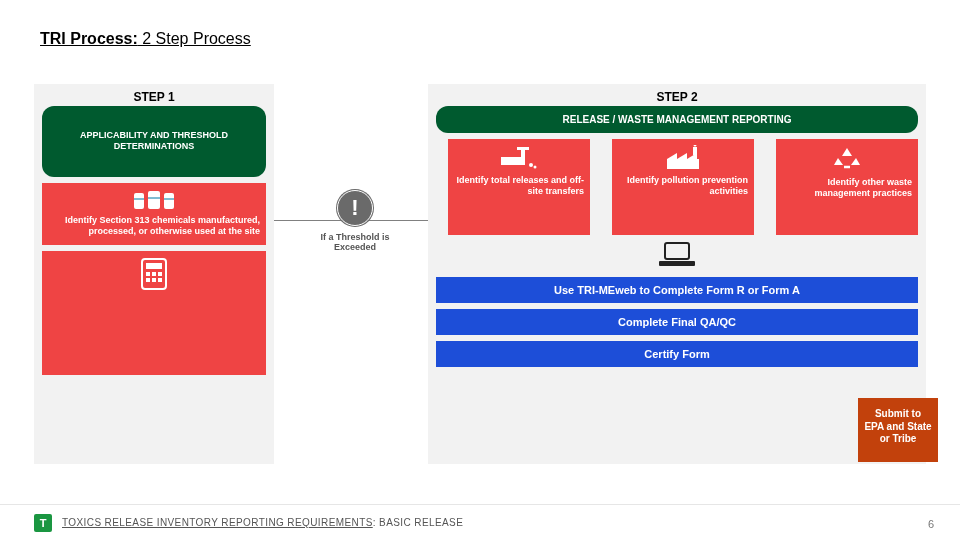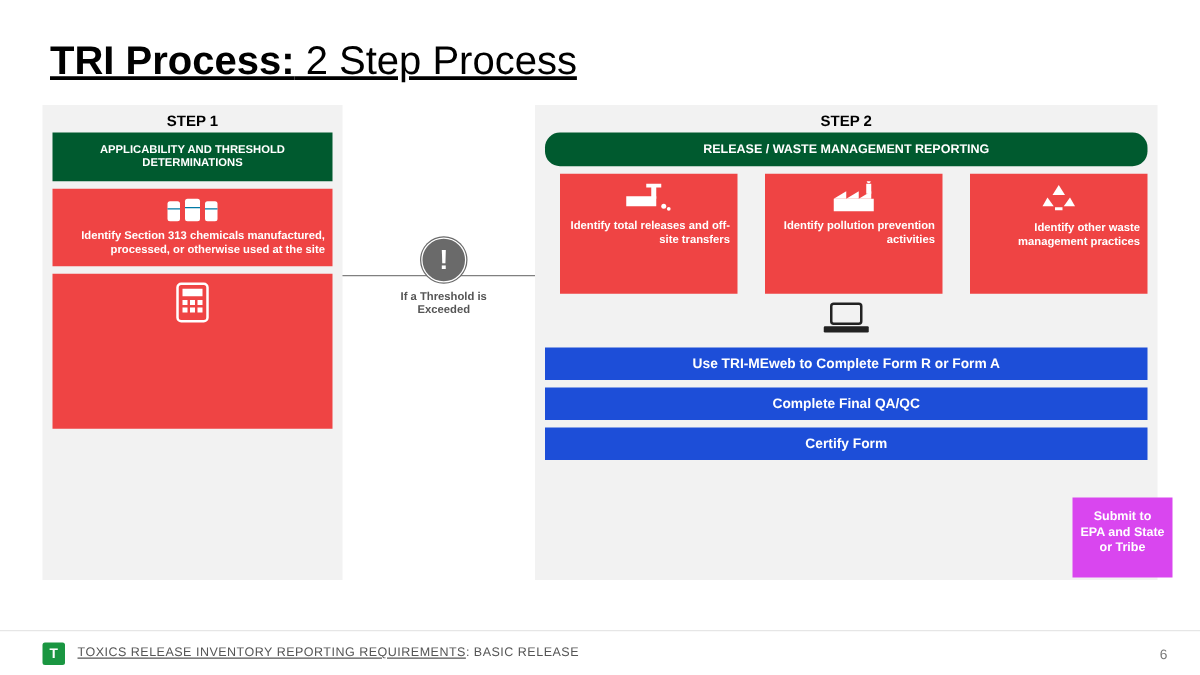--- a/index.html
+++ b/index.html
@@ -6,21 +6,21 @@
   body {
     width: 960px; height: 540px;
     font-family: Arial, Helvetica, sans-serif;
     background: #fff;
     position: relative;
     overflow: hidden;
   }
   .title {
     position: absolute;
     top: 30px; left: 40px;
-    font-size: 32px;
+    font-size: 16px;
     color: #000;
     font-weight: 400;
   }
   .title .bold { font-weight: 700; }
   .title .underline { text-decoration: underline; text-decoration-color: #000; }
 
   .panel {
     position: absolute;
     background: #f2f2f2;
   }
@@ -33,23 +33,24 @@
     font-size: 12px;
     padding: 6px 0 2px 0;
     color: #000;
   }
   .step1-header {
     background: #005a2f;
     color: #fff;
     text-align: center;
     font-size: 9px;
     font-weight: 700;
-    padding: 8px 8px;
+    padding: 24px 8px;
     margin: 0 8px 6px 8px;
     line-height: 1.25;
+    border-radius: 12px;
   }
   .step2-header {
     background: #005a2f;
     color: #fff;
     text-align: center;
     font-size: 10px;
     font-weight: 700;
     padding: 8px;
     margin: 0 8px 6px 8px;
     border-radius: 12px;
@@ -76,21 +77,21 @@
     color: #fff;
     text-align: center;
     font-size: 11px;
     font-weight: 700;
     padding: 7px 6px;
     margin: 0 8px 6px 8px;
   }
 
   .green-box {
     position: absolute;
-    background: #d946ef;
+    background: #c2410c;
     color: #fff;
     font-weight: 700;
     font-size: 10px;
     text-align: center;
     padding: 10px 6px;
     line-height: 1.25;
   }
 
   
   .threshold {

